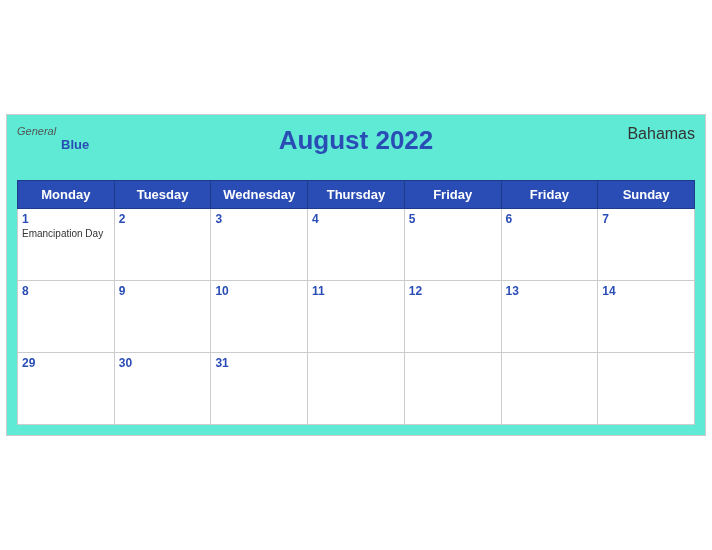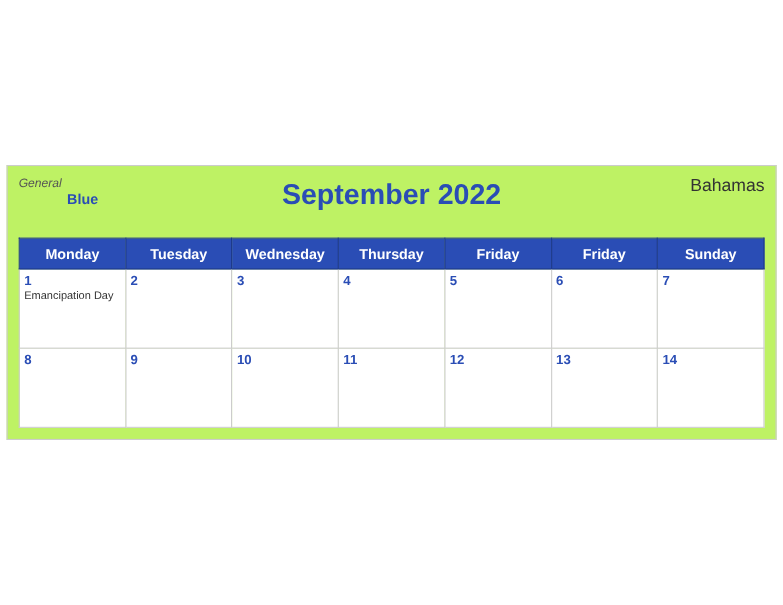--- a/index.html
+++ b/index.html
@@ -7,21 +7,21 @@
       font-family: Arial, sans-serif;
       background: #fff;
       display: flex;
       justify-content: center;
       align-items: center;
       width: 712px;
       height: 550px;
     }
     .calendar-container {
       width: 700px;
-      background: #bef264;
+      background: #5eead4;
       border: 1px solid #ccc;
       padding: 10px 10px 10px 10px;
     }
     .calendar-header {
       display: flex;
       justify-content: center;
       align-items: center;
       position: relative;
       margin-bottom: 6px;
     }
@@ -95,21 +95,21 @@
   </style>
 </head>
 <body>
 
 <div class="calendar-container">
   <div class="calendar-header">
     <div class="brand">
       <span class="brand-general">General</span>
       <span class="brand-blue">Blue</span>
     </div>
-    <div class="calendar-title">September 2022</div>
+    <div class="calendar-title">August 2022</div>
     <div class="country-label">Bahamas</div>
   </div>
 
   <table class="calendar-grid">
     <thead>
       <tr>
         <th>Monday</th>
         <th>Tuesday</th>
         <th>Wednesday</th>
         <th>Thursday</th>
@@ -159,15 +159,30 @@
           <td>
             <div class="day-number">12</div>
           </td>
           <td>
             <div class="day-number">13</div>
           </td>
           <td>
             <div class="day-number">14</div>
           </td>
         </tr>
+        <tr>
+          <td>
+            <div class="day-number">29</div>
+          </td>
+          <td>
+            <div class="day-number">30</div>
+          </td>
+          <td>
+            <div class="day-number">31</div>
+          </td>
+          <td class="empty-cell"></td>
+          <td class="empty-cell"></td>
+          <td class="empty-cell"></td>
+          <td class="empty-cell"></td>
+        </tr>
       </tbody>
   </table>
 </div>
 
 </body></html>

